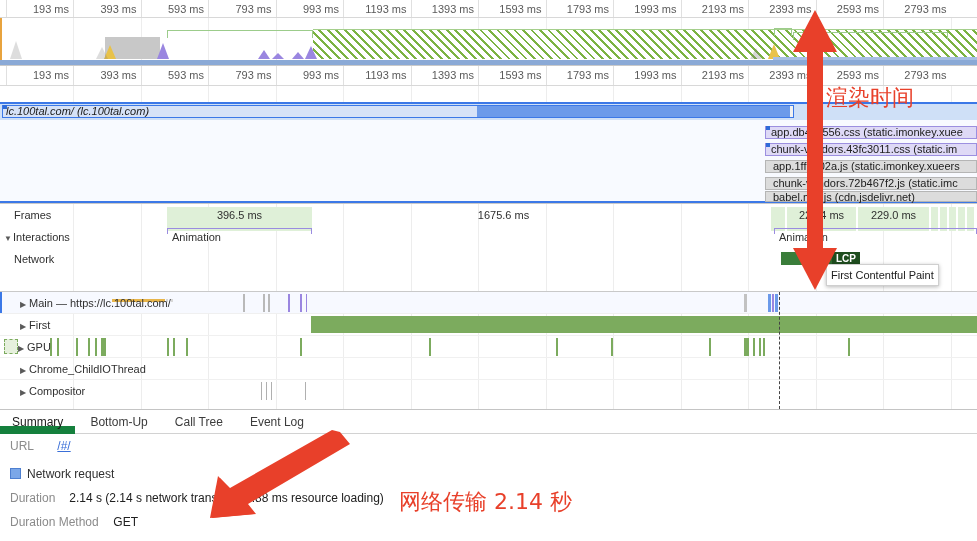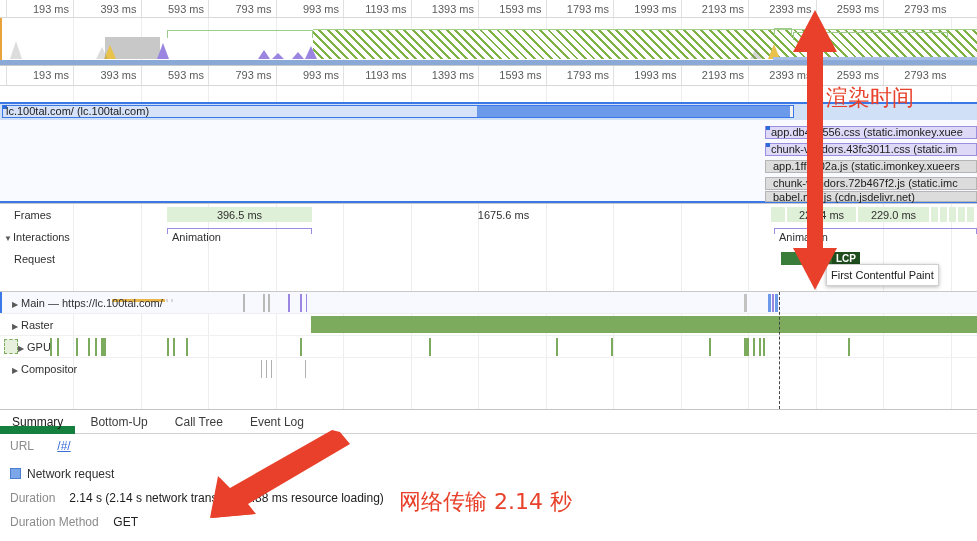--- a/index.html
+++ b/index.html
@@ -113,21 +113,21 @@
   .net-chip.js  { background:#dcdcdc; border:1px solid #b5b5b5; }
   .prio-dot { position:absolute; left:0; top:0; width:4px; height:4px; background:#2f6bd8; }
 
   
   #fit { position: absolute; left: 0; top: 117px; width: 977px; height: 88px; border-top:1px solid #c9c9c9; }
   .fit-row { position: relative; height: 22px; }
   .fit-label { position: absolute; left: 0; top: 0; height: 100%; line-height: 22px; padding-left: 14px; font-size: 11px; z-index: 4; }
   .fit-label.indent { padding-left: 28px; }
 
   .frame-chunk {
-    position: absolute; top: 3px; height: 15px;
+    position: absolute; top: 3px; height: 24px;
     background: #dff0d8; border-right: 1px solid #fff;
     text-align: center; line-height: 16px; font-size: 11px; color: #303030;
     overflow: hidden;
   }
   .anim-bracket { position:absolute; height:6px; border:1px solid #9a8ce0; border-bottom:none; }
   .anim-title { position:absolute; font-size:11px; color:#303030; }
   .anim-bar { position:absolute; height:18px; background:#b3a6e8; }
   .timing-chip {
     position:absolute; height:13px; line-height:13px; color:#fff;
     font-size:10px; font-weight:bold; text-align:center; padding:0 4px;
@@ -135,21 +135,21 @@
   .tooltip {
     position:absolute; background:#fff; border:1px solid #cfcfcf;
     box-shadow: 0 1px 4px rgba(0,0,0,.28);
     font-size:11px; color:#202020; padding:4px 4px; white-space:nowrap; z-index:40;
   }
 
   
   #threads { position: absolute; left: 0; top: 205px; width: 977px; height: 118px; border-top:1px solid #c9c9c9; }
   .thread-row { position: relative; height: 22px; border-bottom: 1px solid #f0f0f0; }
   .thread-row.active { background:#f7f9ff; }
-  .thread-label { position:absolute; left:0; top:0; height:100%; line-height:22px; padding-left:12px; font-size:11px; z-index:4; white-space:nowrap; }
+  .thread-label { position:absolute; left:0; top:0; height:100%; line-height:22px; padding-left:20px; font-size:11px; z-index:4; white-space:nowrap; }
   .sel-edge { position:absolute; left:0; top:0; width:2px; height:100%; background:#3b78e7; }
   .evt { position:absolute; top:2px; height:18px; }
   .raster-bar { position:absolute; top:2px; height:17px; background:#7cab5e; }
   .gpu-badge { position:absolute; left:4px; top:3px; width:14px; height:15px;
      background:#e6f0dd; border:1px dashed #7cab5e; }
   .playhead { position:absolute; top:0; width:0; height:100%; border-left:1px dashed #444; z-index: 6;}
 
   
   #bottom {
     position: absolute; left: 0; top: 409px; width: 977px; height: 132px;
@@ -266,21 +266,21 @@
 
     <div id="net-group">
       <div id="net-body">
 
         <div class="net-row selected" style="top:0px;">
           <div class="net-bar" style="left:2px;width:792px;">
             <div class="solid" style="left:60%;right:3px;"></div>
             <div class="tail"></div>
           </div>
           <div class="prio-dot" style="left:3px;top:1px;"></div>
-          <div class="net-label" style="left:3px;">lc.100tal.com/ (lc.100tal.com)</div>
+          <div class="net-label" style="left:3px;font-style:italic;">lc.100tal.com/ (lc.100tal.com)</div>
         </div>
 
         <div class="net-row" style="top:21px;">
           <div class="net-chip css" style="left:765px;right:0;"></div>
           <div class="prio-dot" style="left:766px;top:1px;"></div>
           <div class="net-label" style="left:768px;">app.db48c556.css (static.imonkey.xuee</div>
         </div>
         <div class="net-row" style="top:38px;">
           <div class="net-chip css" style="left:765px;right:0;"></div>
           <div class="prio-dot" style="left:766px;top:1px;"></div>
@@ -330,21 +330,21 @@
           <span class="tri">▼</span><span>Interactions</span>
         </div>
         <div class="anim-bracket" style="left:167px;top:2px;width:145px;"></div>
         <div class="anim-title" style="left:172px;top:5px;">Animation</div>
         <div class="anim-bracket" style="left:774px;top:2px;width:203px;"></div>
         <div class="anim-title" style="left:779px;top:5px;">Animation</div>
       </div>
 
 
       <div class="fit-row">
-        <div class="fit-label" style="padding-left:14px;">Request</div>
+        <div class="fit-label" style="padding-left:14px;">Network</div>
         <div class="timing-chip" style="left:781px;top:4px;background:#3a7d3a;padding-left:25px;">FP</div>
         <div class="timing-chip" style="left:805px;top:4px;background:#2d6b2d;">FCP</div>
         <div class="timing-chip" style="left:832px;top:4px;background:#1e4d1e;">LCP</div>
         <div class="tooltip" style="left:826px;top:16px;">First Contentful Paint</div>
       </div>
     </div>
 
     <div id="threads">
 
       <div class="thread-row active">
@@ -362,21 +362,21 @@
         <div class="evt" style="left:300px;width:2px;background:#9a86e0;"></div>
         <div class="evt" style="left:306px;width:1px;background:#9a86e0;"></div>
         <div class="evt" style="left:744px;width:3px;background:#c2c2c2;"></div>
         <div class="evt" style="left:768px;width:3px;background:#6b9aea;"></div>
         <div class="evt" style="left:772px;width:2px;background:#9a86e0;"></div>
         <div class="evt" style="left:775px;width:3px;background:#6b9aea;"></div>
       </div>
 
       <div class="thread-row">
         <div class="thread-label">
-          <span class="tri">▶</span><span>Raster</span>
+          <span class="tri">▶</span><span>First</span>
         </div>
         <div class="raster-bar" style="left:311px;right:0;"></div>
       </div>
 
       <div class="thread-row">
         <div class="gpu-badge"></div>
         <div class="thread-label" style="padding-left:18px;">
           <span class="tri">▶</span><span>GPU</span>
         </div>
         <div class="evt" style="left:50px;width:2px;background:#7cab5e;"></div>
@@ -393,20 +393,25 @@
         <div class="evt" style="left:556px;width:2px;background:#7cab5e;"></div>
         <div class="evt" style="left:611px;width:2px;background:#7cab5e;"></div>
         <div class="evt" style="left:709px;width:2px;background:#7cab5e;"></div>
         <div class="evt" style="left:744px;width:5px;background:#7cab5e;"></div>
         <div class="evt" style="left:753px;width:2px;background:#7cab5e;"></div>
         <div class="evt" style="left:759px;width:2px;background:#7cab5e;"></div>
         <div class="evt" style="left:763px;width:2px;background:#7cab5e;"></div>
         <div class="evt" style="left:848px;width:2px;background:#7cab5e;"></div>
       </div>
 
+      <div class="thread-row">
+        <div class="thread-label">
+          <span class="tri">▶</span><span>Chrome_ChildIOThread</span>
+        </div>
+      </div>
 
       <div class="thread-row" style="border-bottom:none;">
         <div class="thread-label">
           <span class="tri">▶</span><span>Compositor</span>
         </div>
         <div class="evt" style="left:261px;width:1px;background:#b0b0b0;"></div>
         <div class="evt" style="left:266px;width:1px;background:#b0b0b0;"></div>
         <div class="evt" style="left:271px;width:1px;background:#b0b0b0;"></div>
         <div class="evt" style="left:305px;width:1px;background:#b0b0b0;"></div>
       </div>

